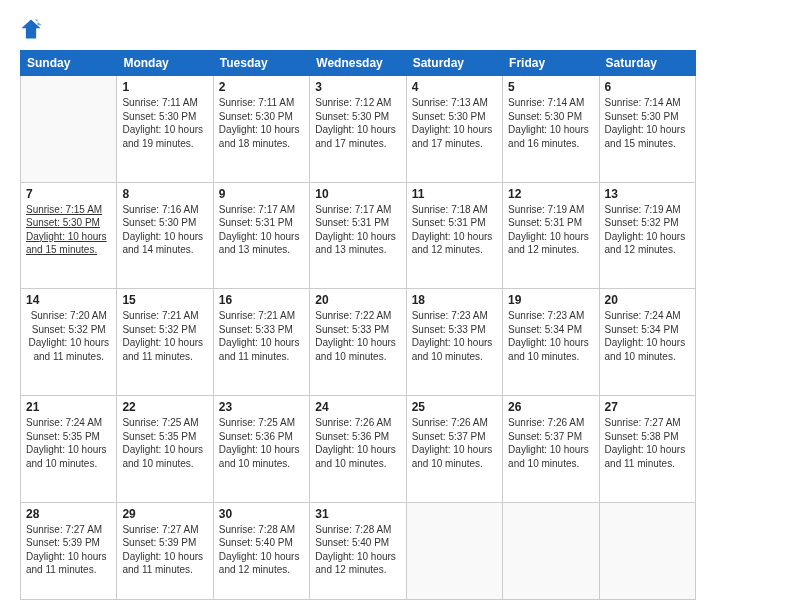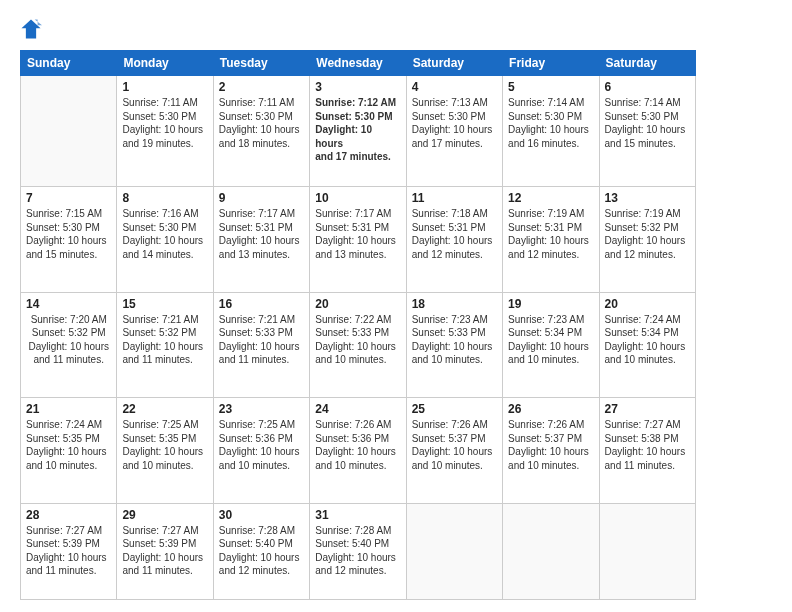--- a/index.html
+++ b/index.html
@@ -141,21 +141,21 @@
           </td>
           <td>
             <span class="day-num">2</span>
             <div class="cell-info" style="white-space: pre-line;">Sunrise: 7:11 AM
 Sunset: 5:30 PM
 Daylight: 10 hours
 and 18 minutes.</div>
           </td>
           <td>
             <span class="day-num">3</span>
-            <div class="cell-info" style="white-space: pre-line; font-weight: bold;">Sunrise: 7:12 AM
+            <div class="cell-info" style="white-space: pre-line;">Sunrise: 7:12 AM
 Sunset: 5:30 PM
 Daylight: 10 hours
 and 17 minutes.</div>
           </td>
           <td>
             <span class="day-num">4</span>
             <div class="cell-info" style="white-space: pre-line;">Sunrise: 7:13 AM
 Sunset: 5:30 PM
 Daylight: 10 hours
 and 17 minutes.</div>
@@ -171,21 +171,21 @@
             <span class="day-num">6</span>
             <div class="cell-info" style="white-space: pre-line;">Sunrise: 7:14 AM
 Sunset: 5:30 PM
 Daylight: 10 hours
 and 15 minutes.</div>
           </td>
         </tr>
         <tr>
           <td>
             <span class="day-num">7</span>
-            <div class="cell-info" style="white-space: pre-line;">Sunrise: 7:15 AM
+            <div class="cell-info" style="white-space: pre-line; text-decoration: underline;">Sunrise: 7:15 AM
 Sunset: 5:30 PM
 Daylight: 10 hours
 and 15 minutes.</div>
           </td>
           <td>
             <span class="day-num">8</span>
             <div class="cell-info" style="white-space: pre-line;">Sunrise: 7:16 AM
 Sunset: 5:30 PM
 Daylight: 10 hours
 and 14 minutes.</div>

